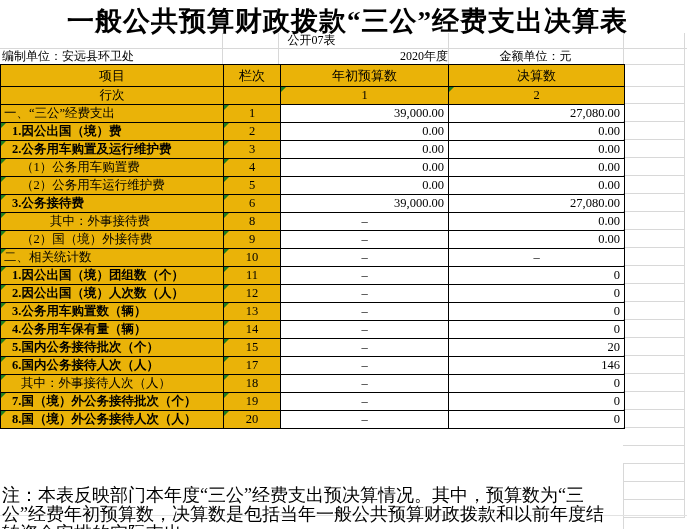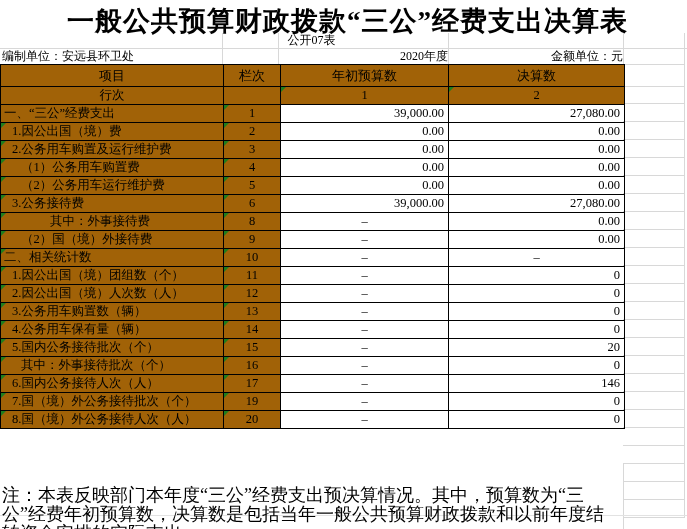--- a/index.html
+++ b/index.html
@@ -5,36 +5,36 @@
   html,body{margin:0;padding:0;}
   .page{position:relative;width:687px;height:529px;background:#ffffff;overflow:hidden;
         font-family:"Liberation Serif","DejaVu Serif",serif;color:#000;}
   .title{position:absolute;top:3px;left:4px;width:100%;text-align:center;
          font-size:27px;font-weight:600;letter-spacing:1px;white-space:nowrap;}
   .sheetlabel{position:absolute;top:33px;left:0;width:623px;height:15px;
               font-size:12px;text-align:center;line-height:15px;}
   .metarow{position:absolute;top:48px;left:0;width:687px;height:16px;font-size:12px;line-height:16px;padding-left:32px;}
   .meta-left{position:absolute;left:2px;top:0;}
   .meta-center{position:absolute;left:280px;width:168px;top:0;text-align:right;}
-  .meta-right{position:absolute;left:448px;width:175px;top:0;text-align:right;}
+  .meta-right{position:absolute;left:448px;width:175px;top:0;text-align:center;}
   .faint{position:absolute;background:#d8d8d8;}
   .vfaint{width:1px;}
   .hfaint{height:1px;}
   .gutter-grid{position:absolute;left:623px;top:86px;width:61px;height:432px;
     background:repeating-linear-gradient(to bottom,transparent 0 17px,#d8d8d8 17px 18px);}
   table.budget{position:absolute;top:64px;left:0;width:624px;border-collapse:collapse;table-layout:fixed;}
   table.budget td{border:1px solid #000;height:17px;padding:0;font-size:12.5px;
                   position:relative;overflow:hidden;white-space:nowrap;line-height:17px;}
   table.budget thead tr.hdr td{height:21px;font-size:13px;line-height:21px;}
-  .gray{background:#a16207;}
+  .gray{background:#eab308;}
   .ctr{text-align:center;}
   .num{text-align:right;padding-right:4px !important;}
   .lbl{text-align:left;}
   .ind0{padding-left:3px !important;}
-  .ind1{padding-left:11px !important;}
+  .ind1{padding-left:11px !important;font-weight:bold;}
   .ind2{padding-left:20px !important;}
   .ind3{padding-left:49px !important;margin-left:16px;}
   .tri{position:absolute;top:0;left:0;width:0;height:0;
        border-top:5px solid #1e7e1e;border-right:5px solid transparent;}
   .note{position:absolute;top:486px;left:2px;width:619px;font-size:18px;line-height:19px;text-align:left;}
 </style>
 </head>
 <body>
 
 <div class="page">
@@ -161,32 +161,32 @@
           <td class="ctr">–</td>
           <td class="num">0</td>
         </tr>
         <tr>
           <td class="gray lbl ind1">5.国内公务接待批次（个）<span class="tri"></span></td>
           <td class="gray ctr">15<span class="tri"></span></td>
           <td class="ctr">–</td>
           <td class="num">20</td>
         </tr>
         <tr>
-          <td class="gray lbl ind2">其中：外事接待批次（个）<span class="tri"></span></td>
-          <td class="gray ctr">16<span class="tri"></span></td>
-          <td class="ctr">–</td>
-          <td class="num">0</td>
-        </tr>
-        <tr>
           <td class="gray lbl ind1">6.国内公务接待人次（人）<span class="tri"></span></td>
           <td class="gray ctr">17<span class="tri"></span></td>
           <td class="ctr">–</td>
           <td class="num">146</td>
         </tr>
         <tr>
+          <td class="gray lbl ind2">其中：外事接待人次（人）<span class="tri"></span></td>
+          <td class="gray ctr">18<span class="tri"></span></td>
+          <td class="ctr">–</td>
+          <td class="num">0</td>
+        </tr>
+        <tr>
           <td class="gray lbl ind1">7.国（境）外公务接待批次（个）<span class="tri"></span></td>
           <td class="gray ctr">19<span class="tri"></span></td>
           <td class="ctr">–</td>
           <td class="num">0</td>
         </tr>
         <tr>
           <td class="gray lbl ind1">8.国（境）外公务接待人次（人）<span class="tri"></span></td>
           <td class="gray ctr">20<span class="tri"></span></td>
           <td class="ctr">–</td>
           <td class="num">0</td>

